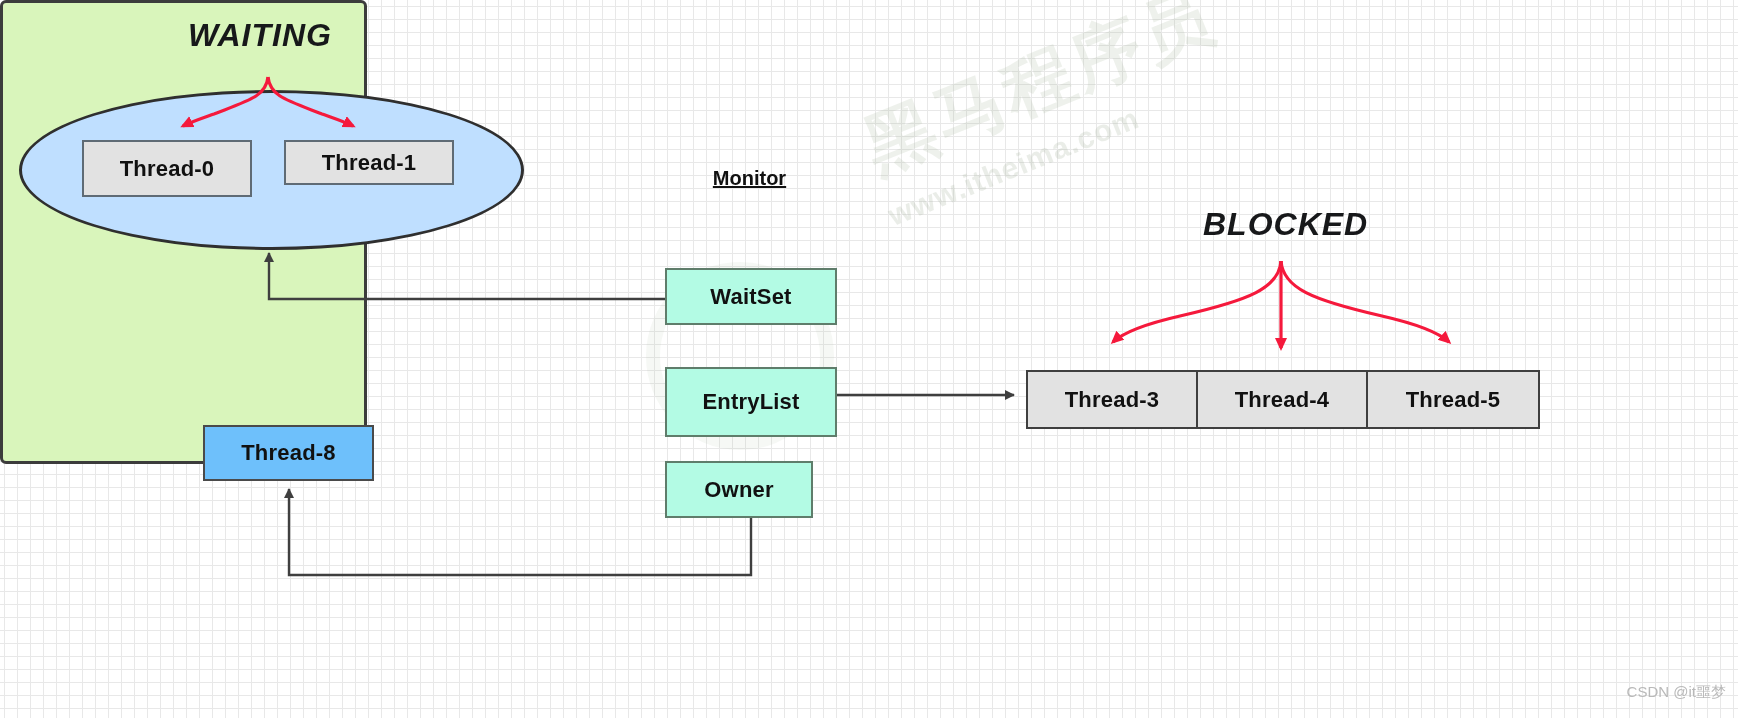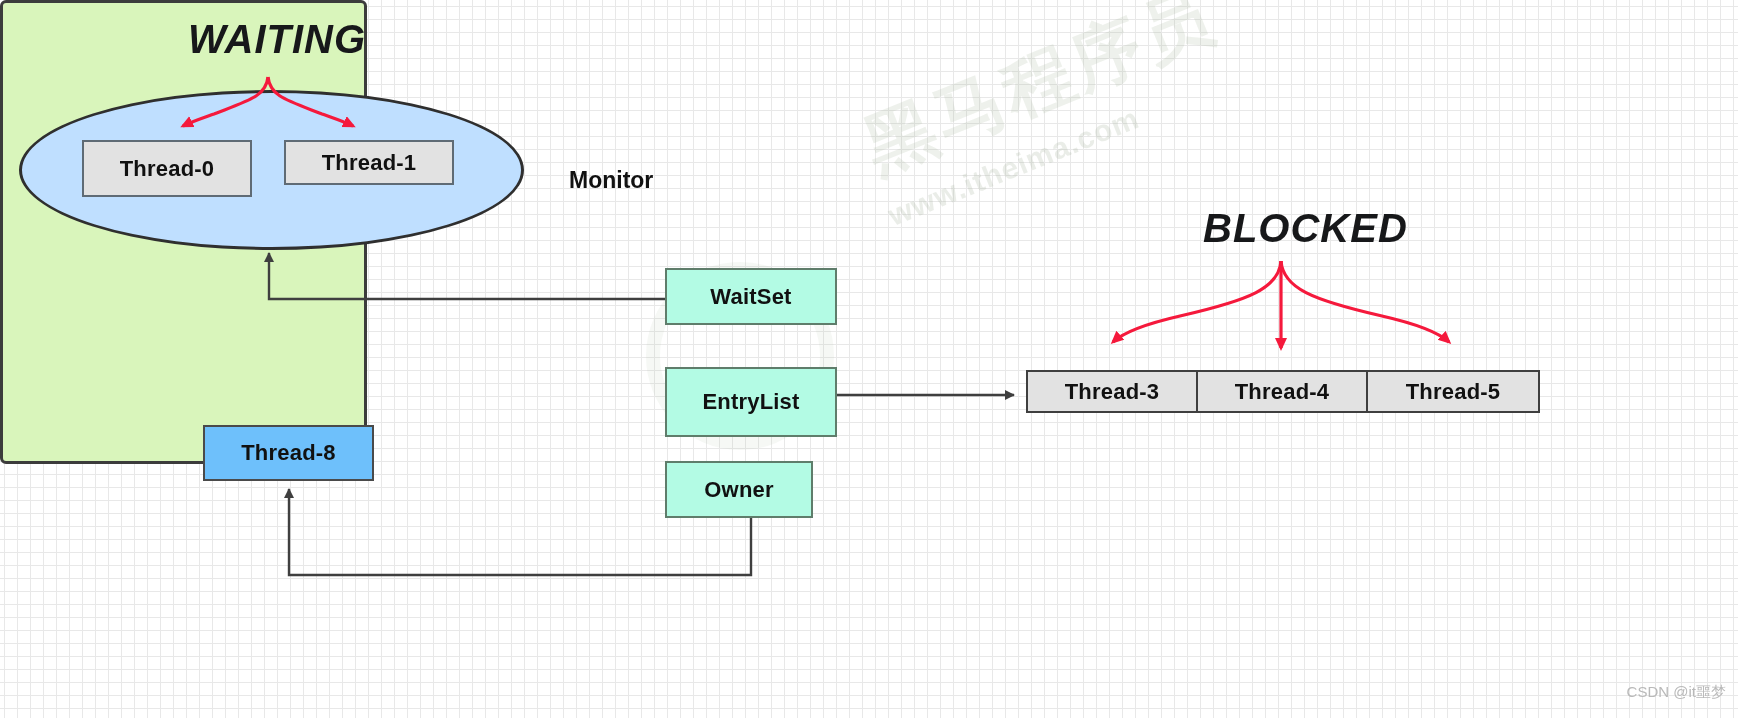--- a/index.html
+++ b/index.html
@@ -32,21 +32,21 @@
   
   .node{position:absolute;box-sizing:border-box;display:flex;align-items:center;justify-content:center;}
   .label{
     font-weight:bold;color:#111111;white-space:nowrap;letter-spacing:.2px;
   }
 
   
   .state-caption{
     position:absolute;
     font-style:italic;font-weight:bold;
-    font-size:40px;color:#17181a;
+    font-size:32px;color:#17181a;
     letter-spacing:1px;
     white-space:nowrap;
   }
   #caption-waiting{left:188px;top:17px;}
   #caption-blocked{left:1203px;top:206px;}
 
   
   #waiting-ellipse{
     left:19px;top:90px;width:505px;height:160px;
     border-radius:50%;
@@ -74,36 +74,36 @@
   
   #monitor-box{
     left:569px;top:146px;width:361px;height:458px;
     background:#d9f5bb;
     border:3px solid #3c3c3c;
     border-radius:6px;
     display:block;
   }
   #monitor-title{
     position:absolute;left:569px;top:167px;width:361px;
-    text-align:left;font-size:23px;font-weight:bold;color:#111;
+    text-align:center;font-size:20px;font-weight:bold;color:#111;text-decoration:underline;
   }
 
   
   .chip-mint{
     background:#b3fbe4;
     border:2px solid #5f7d6b;
   }
   #waitset{left:665px;top:268px;width:172px;height:57px;}
   #entrylist{left:665px;top:367px;width:172px;height:70px;}
   #owner{left:665px;top:461px;width:148px;height:57px;}
   #waitset .label,#entrylist .label,#owner .label{font-size:22px;}
 
   
   #blocked-strip{
-    position:absolute;left:1026px;top:370px;height:43px;
+    position:absolute;left:1026px;top:370px;height:59px;
     display:flex;border:2px solid #3f3f3f;background:#e2e2e2;
     box-sizing:border-box;
   }
   #blocked-strip .cell{
     width:170px;height:100%;
     display:flex;align-items:center;justify-content:center;
     box-sizing:border-box;
     border-right:2px solid #3f3f3f;
   }
   #blocked-strip .cell:last-child{border-right:none;}

